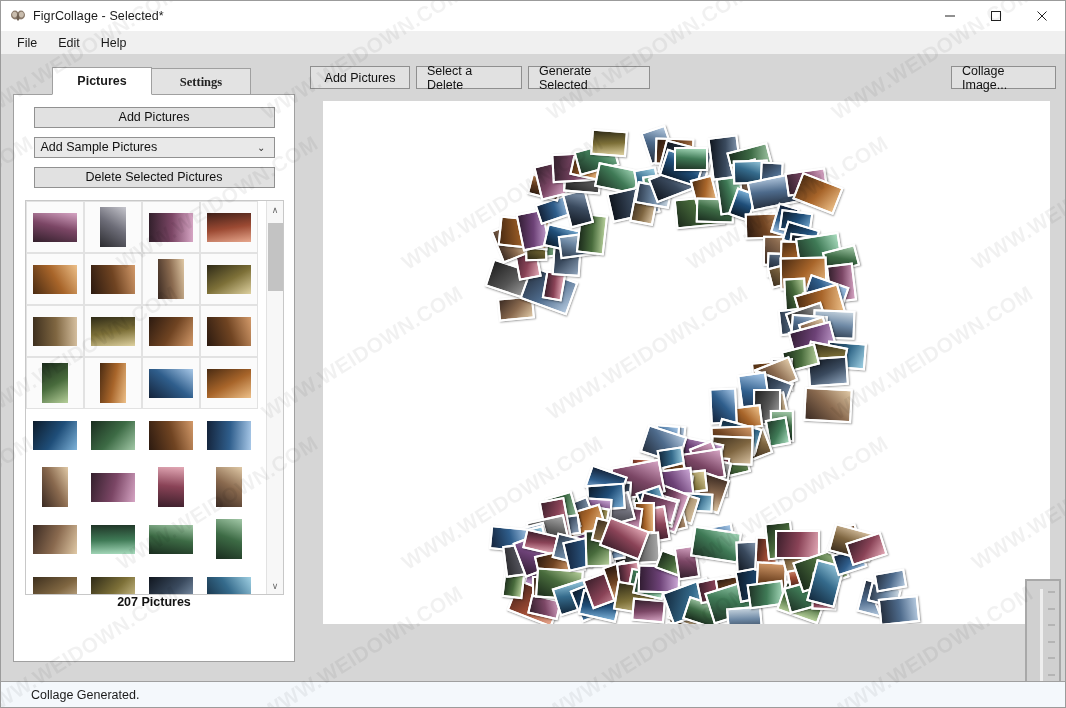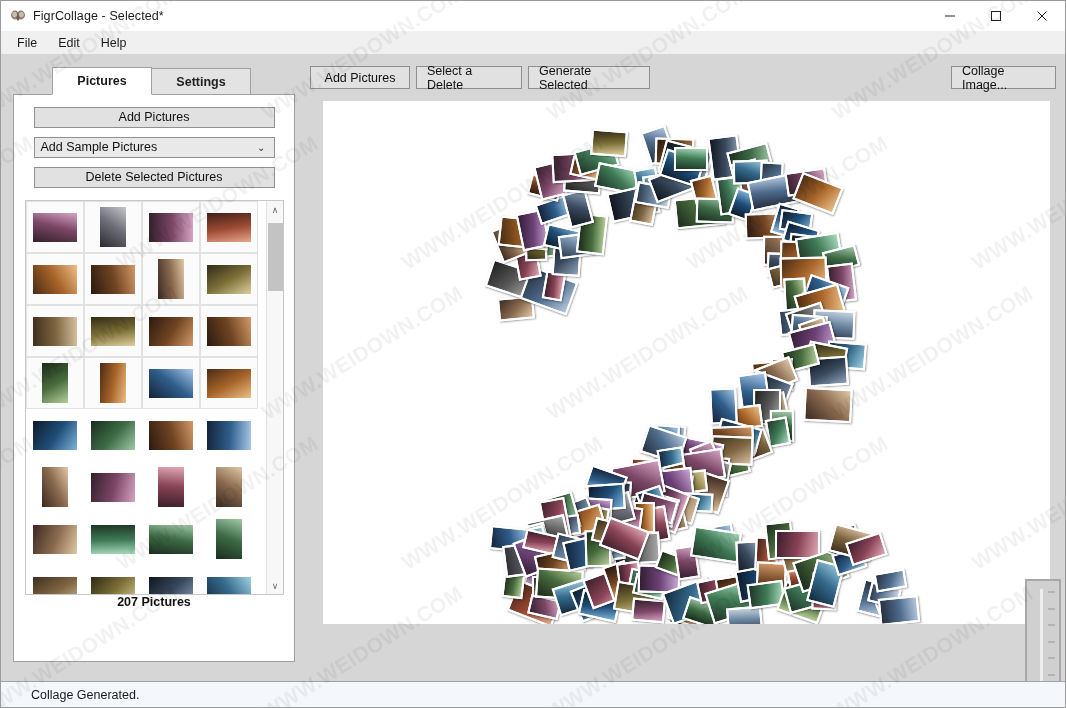--- a/index.html
+++ b/index.html
@@ -85,20 +85,21 @@
     background: #ffffff;
     height: 28px;
     z-index: 3;
     border-bottom: 1px solid #ffffff;
   }
   .tab.inactive {
     background: #e3e3e3;
     color: #222;
     margin-left: -1px;
     z-index: 1;
+    font-family: Liberation Serif, serif;
   }
   #tabpanel {
     position: relative;
     margin-top: -1px;
     height: 568px;
     background: #ffffff;
     border: 1px solid #a0a0a0;
     box-sizing: border-box;
     z-index: 2;
   }

